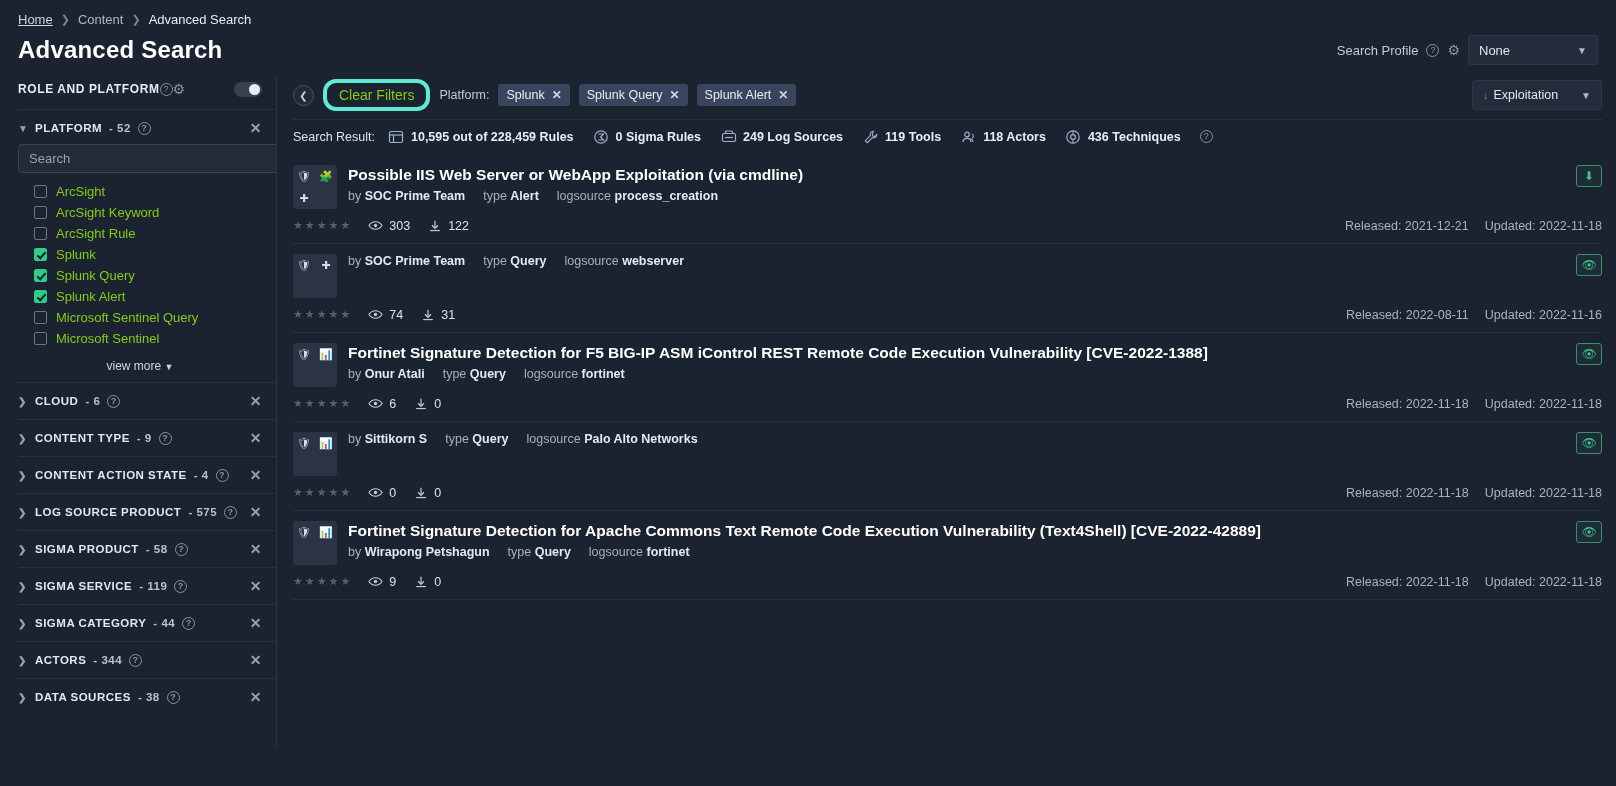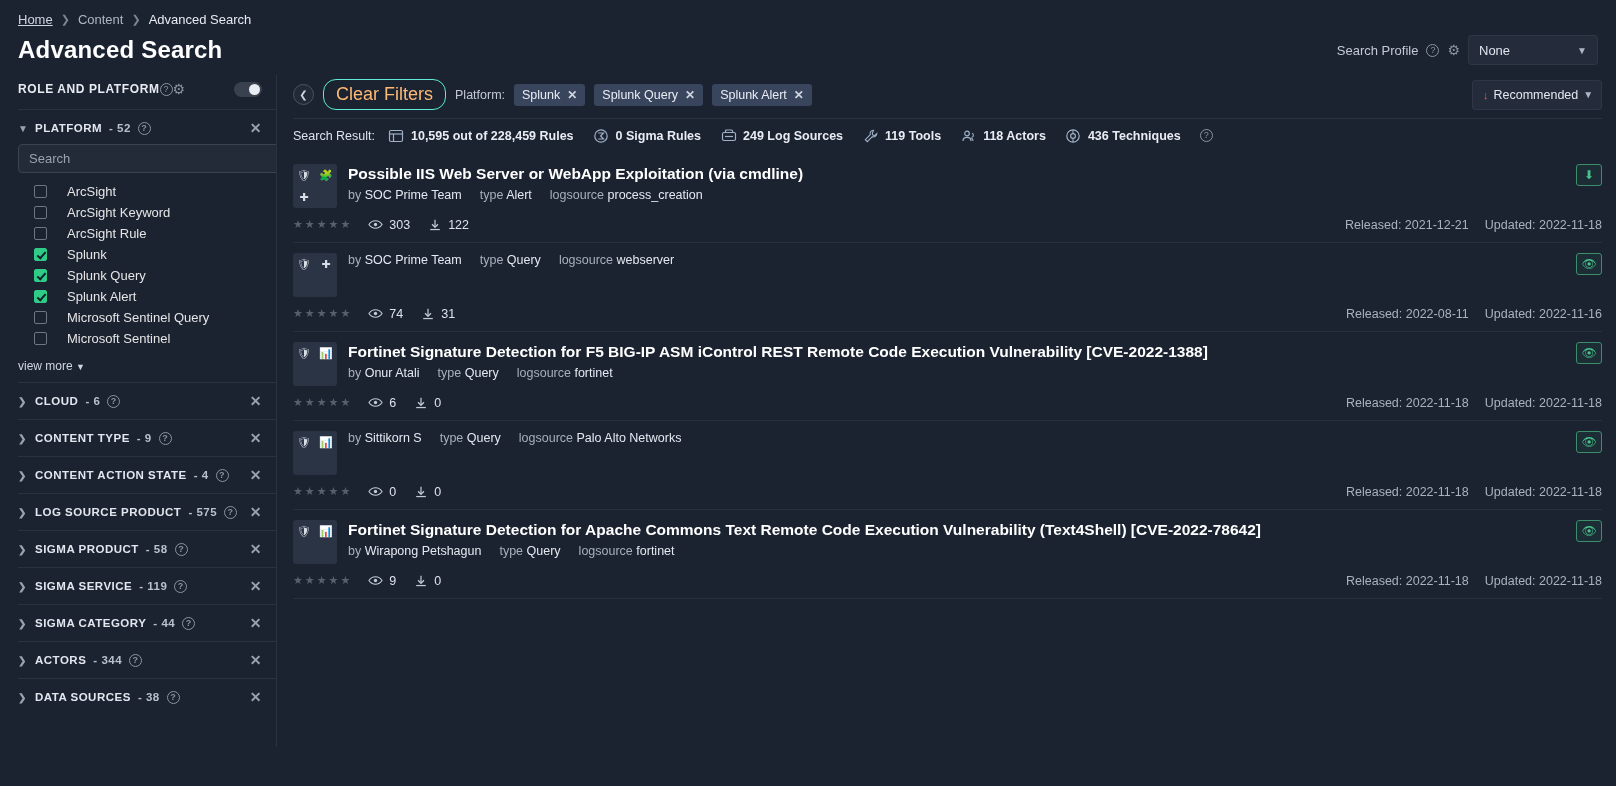--- a/index.html
+++ b/index.html
@@ -102,62 +102,62 @@
     border: 1px solid #3a4354;
     border-radius: 4px;
     color: #9aa2b0;
     font-size: 13px;
     padding: 0 10px;
     margin: 3px 0 8px 0;
     display: flex; align-items: center;
   }
   .opt-list { padding: 0 0 4px 0; }
   .opt {
-    display: flex; align-items: center; gap: 20px;
-    padding: 3px 16px; font-size: 13px; color: #e5e5e5;
+    display: flex; align-items: center; gap: 9px;
+    padding: 3px 16px; font-size: 13px; color: #84cc16;
   }
   .cb {
     width: 13px; height: 13px; border-radius: 2px;
     border: 1px solid #6d7685; background: transparent;
     flex: 0 0 13px;
   }
   .cb.checked {
     background: #2ecc87; border-color: #2ecc87;
     position: relative;
   }
   .cb.checked::after {
     content: "";
     position: absolute; left: 4px; top: 1px;
     width: 3px; height: 7px;
     border: solid #13202c; border-width: 0 2px 2px 0;
     transform: rotate(42deg);
   }
   .view-more {
-    text-align: left; font-size: 12px; color: #cfd6e2;
+    text-align: center; font-size: 12px; color: #cfd6e2;
     padding: 6px 14px 9px 0; cursor: pointer;
   }
   .view-more .chev { font-size: 9px; }
 
   
   .main { flex: 1; min-width: 0; padding: 0 14px 0 16px; overflow: hidden; }
 
   .filter-bar {
     display: flex; align-items: center; gap: 9px;
     padding: 4px 0 8px 0;
   }
   .round-btn {
     width: 21px; height: 21px; border-radius: 50%;
     border: 1px solid #4a5365; background: #222a38;
     color: #cdd4df; font-size: 10px;
     display: flex; align-items: center; justify-content: center;
     flex: 0 0 21px;
   }
   .clear-filters {
-    border: 1px solid #5eead4; border-radius: 13px;
-    padding: 4px 12px; font-size: 18px; color: #fdba74;
+    border: 4px solid #5eead4; border-radius: 13px;
+    padding: 4px 12px; font-size: 14px; color: #84cc16;
     background: transparent;
   }
   .plat-label { font-size: 12.5px; color: #c3cad6; }
   .chip {
     display: inline-flex; align-items: center; gap: 7px;
     background: #39455c; border-radius: 3px;
     padding: 4px 8px; font-size: 12.5px; color: #e8edf5;
   }
   .chip .x { color: #cdd5e2; font-size: 12px; font-weight: bold; }
   .recommended {
@@ -199,21 +199,21 @@
     align-items: center; justify-items: center;
     font-size: 11px;
   }
   .thumb span { line-height: 1; }
   .res-body { flex: 1; min-width: 0; }
   .res-title {
     font-size: 15.5px; font-weight: bold; color: #ffffff;
     margin: 1px 0 5px 0; cursor: pointer;
   }
   .res-meta { display: flex; align-items: center; gap: 18px; font-size: 12.5px; color: #a7b0bd; }
-  .res-meta b { color: #e4e9f1; font-weight: normal; }
+  .res-meta b { color: #e4e9f1; font-weight: bold; }
   .action-btn {
     width: 26px; height: 22px; border-radius: 3px;
     border: 1px solid #3d8f6b; background: #27705426;
     display: flex; align-items: center; justify-content: center;
     color: #48c38d; font-size: 12px;
     flex: 0 0 26px;
   }
   .res-foot {
     display: flex; align-items: center;
     padding: 9px 0 10px 0; font-size: 12.5px; color: #aeb6c2;
@@ -403,21 +403,21 @@
       <div class="chip">
         <span>Splunk Query</span>
         <span class="x">✕</span>
       </div>
       <div class="chip">
         <span>Splunk Alert</span>
         <span class="x">✕</span>
       </div>
       <div class="recommended">
         <span class="arrow">↓</span>
-        <span>Recommended</span>
+        <span>Exploitation</span>
         <span class="chev">▼</span>
       </div>
     </div>
 
     <div class="result-bar">
       <span class="rb-title">Search Result:</span>
 
       <span class="stat">
         <span class="ic">
             <svg width="16" height="16" viewBox="0 0 16 16">
@@ -670,21 +670,21 @@
 
       <div class="result">
         <div class="res-main">
           <div class="thumb">
             <span>🛡</span>
             <span>📊</span>
             <span></span>
             <span></span>
           </div>
           <div class="res-body">
-            <div class="res-title">Fortinet Signature Detection for Apache Commons Text Remote Code Execution Vulnerability (Text4Shell) [CVE-2022-78642]</div>
+            <div class="res-title">Fortinet Signature Detection for Apache Commons Text Remote Code Execution Vulnerability (Text4Shell) [CVE-2022-42889]</div>
             <div class="res-meta">
               <span><span>by</span> <b>Wirapong Petshagun</b></span>
               <span><span>type</span> <b>Query</b></span>
               <span><span>logsource</span> <b>fortinet</b></span>
             </div>
           </div>
           <div class="action-btn">👁</div>
         </div>
         <div class="res-foot">
           <span class="stars">★★★★★</span>

